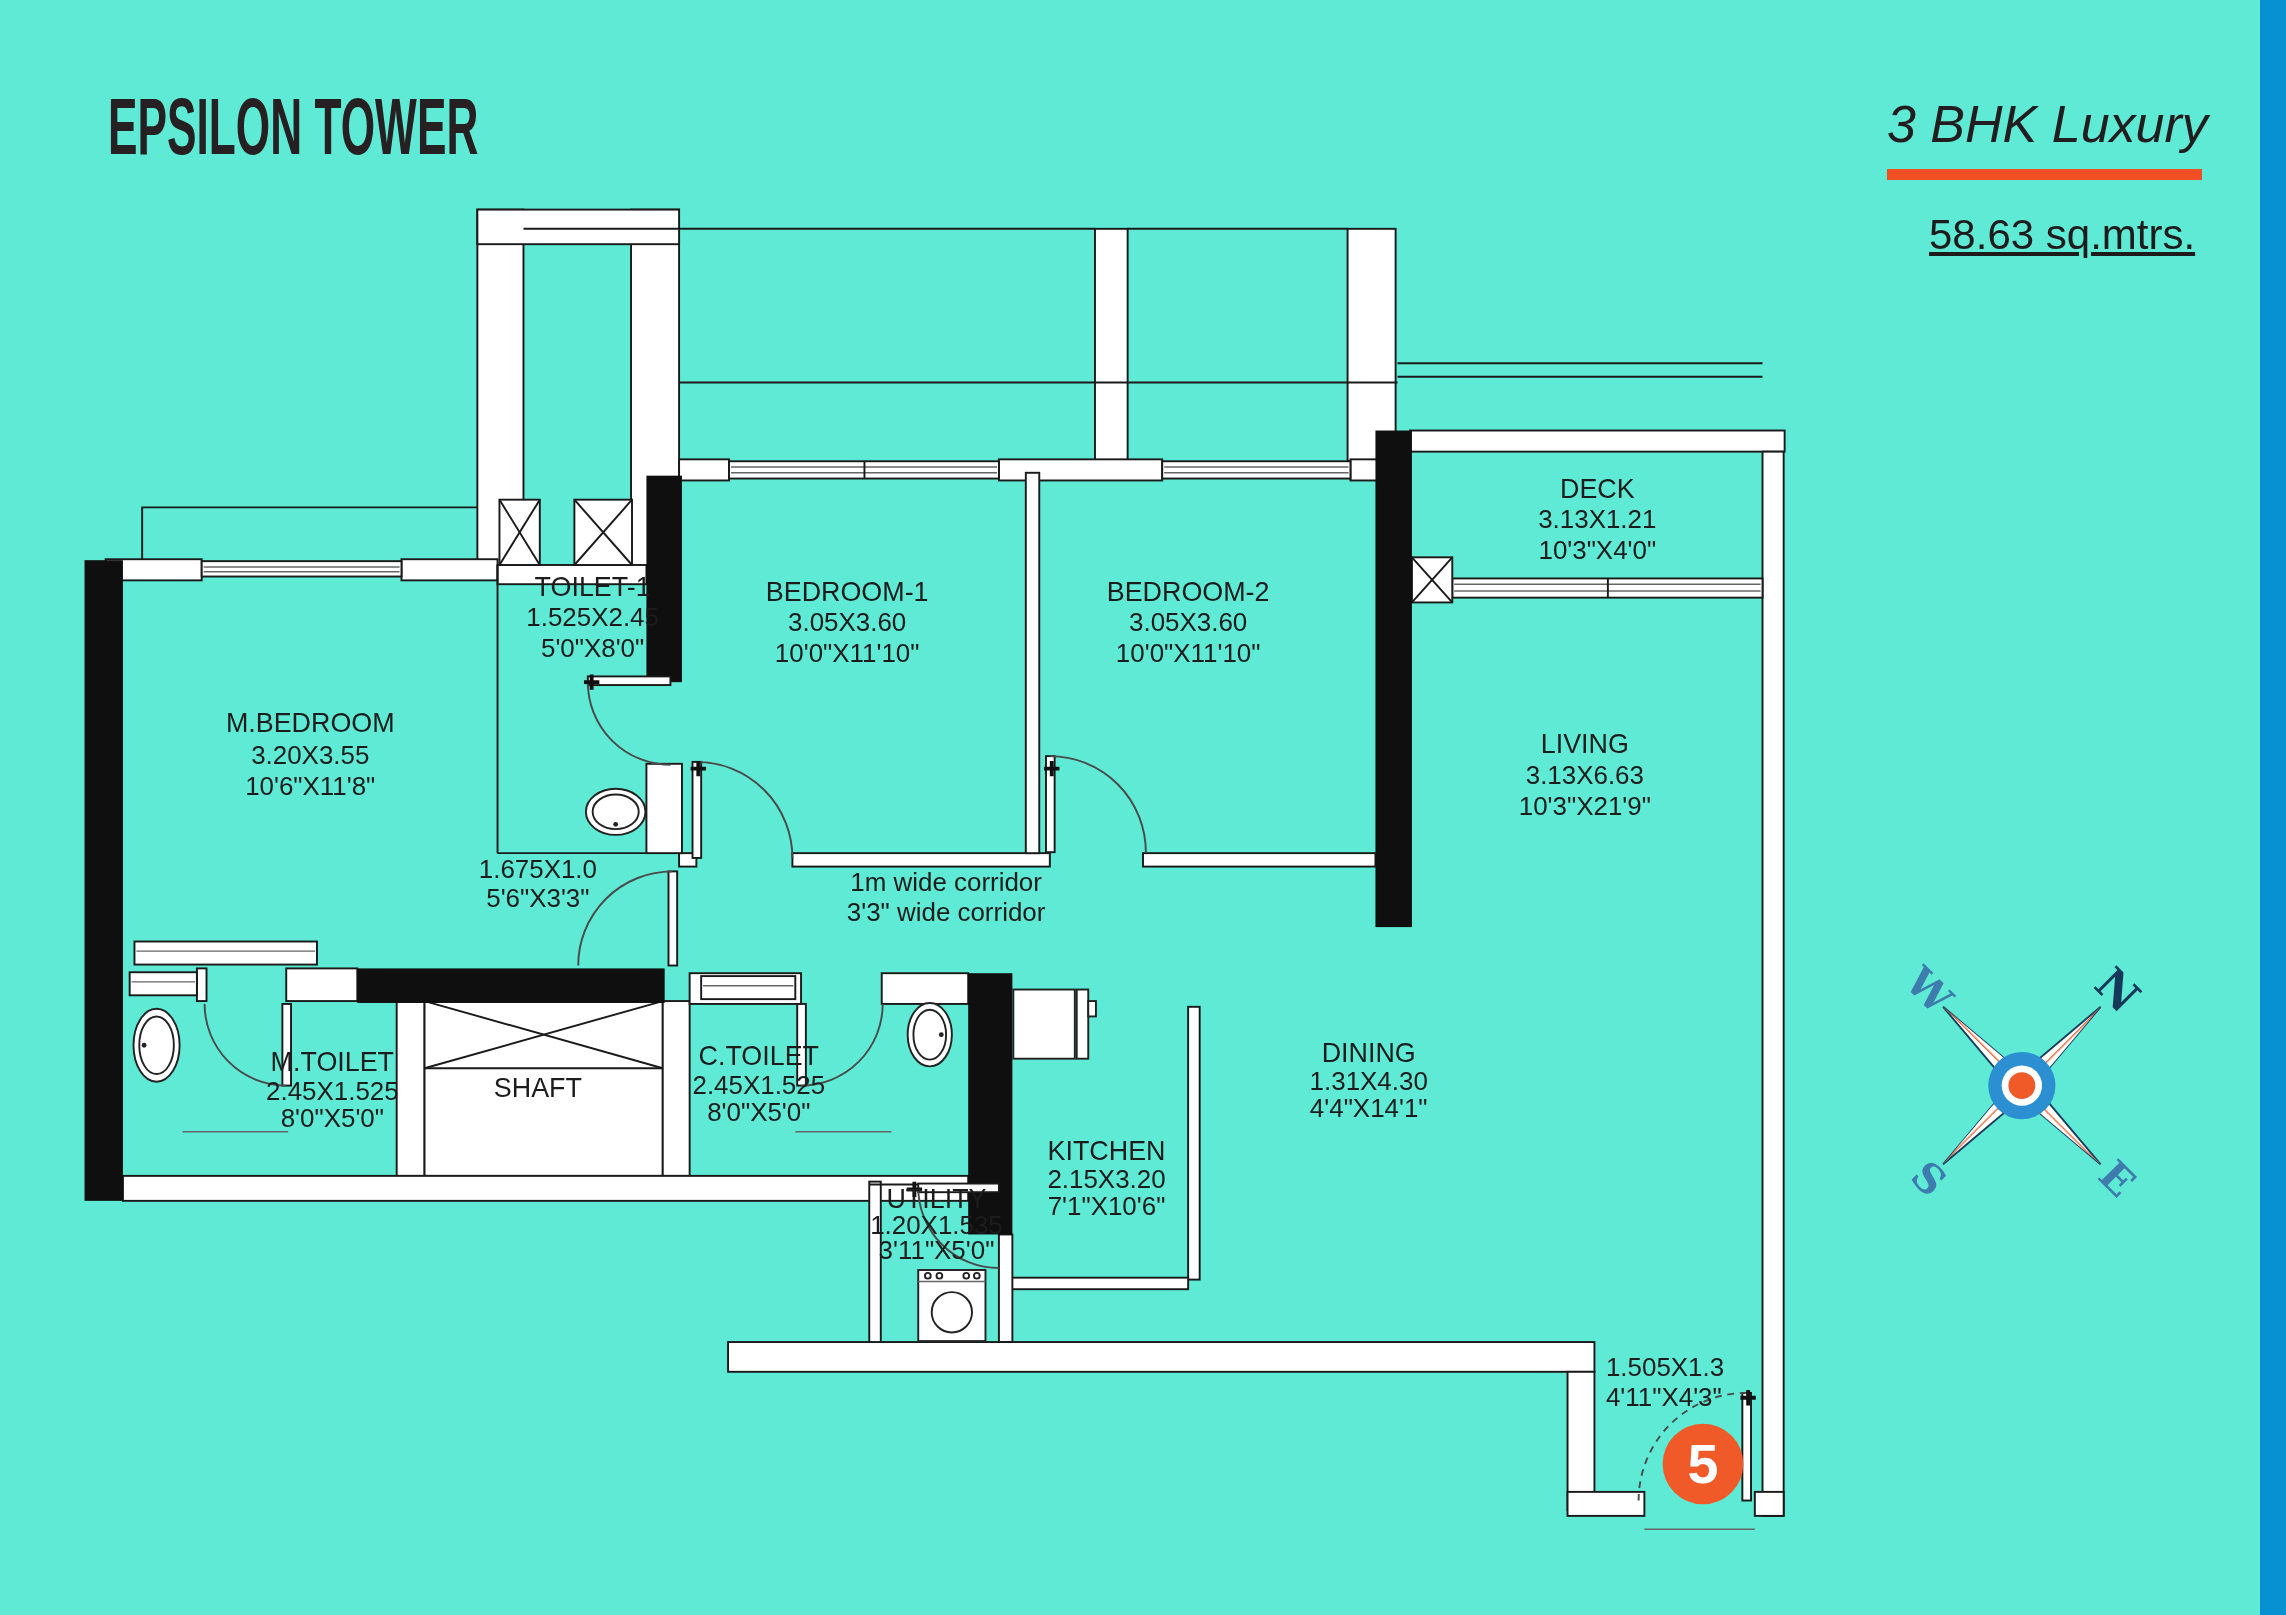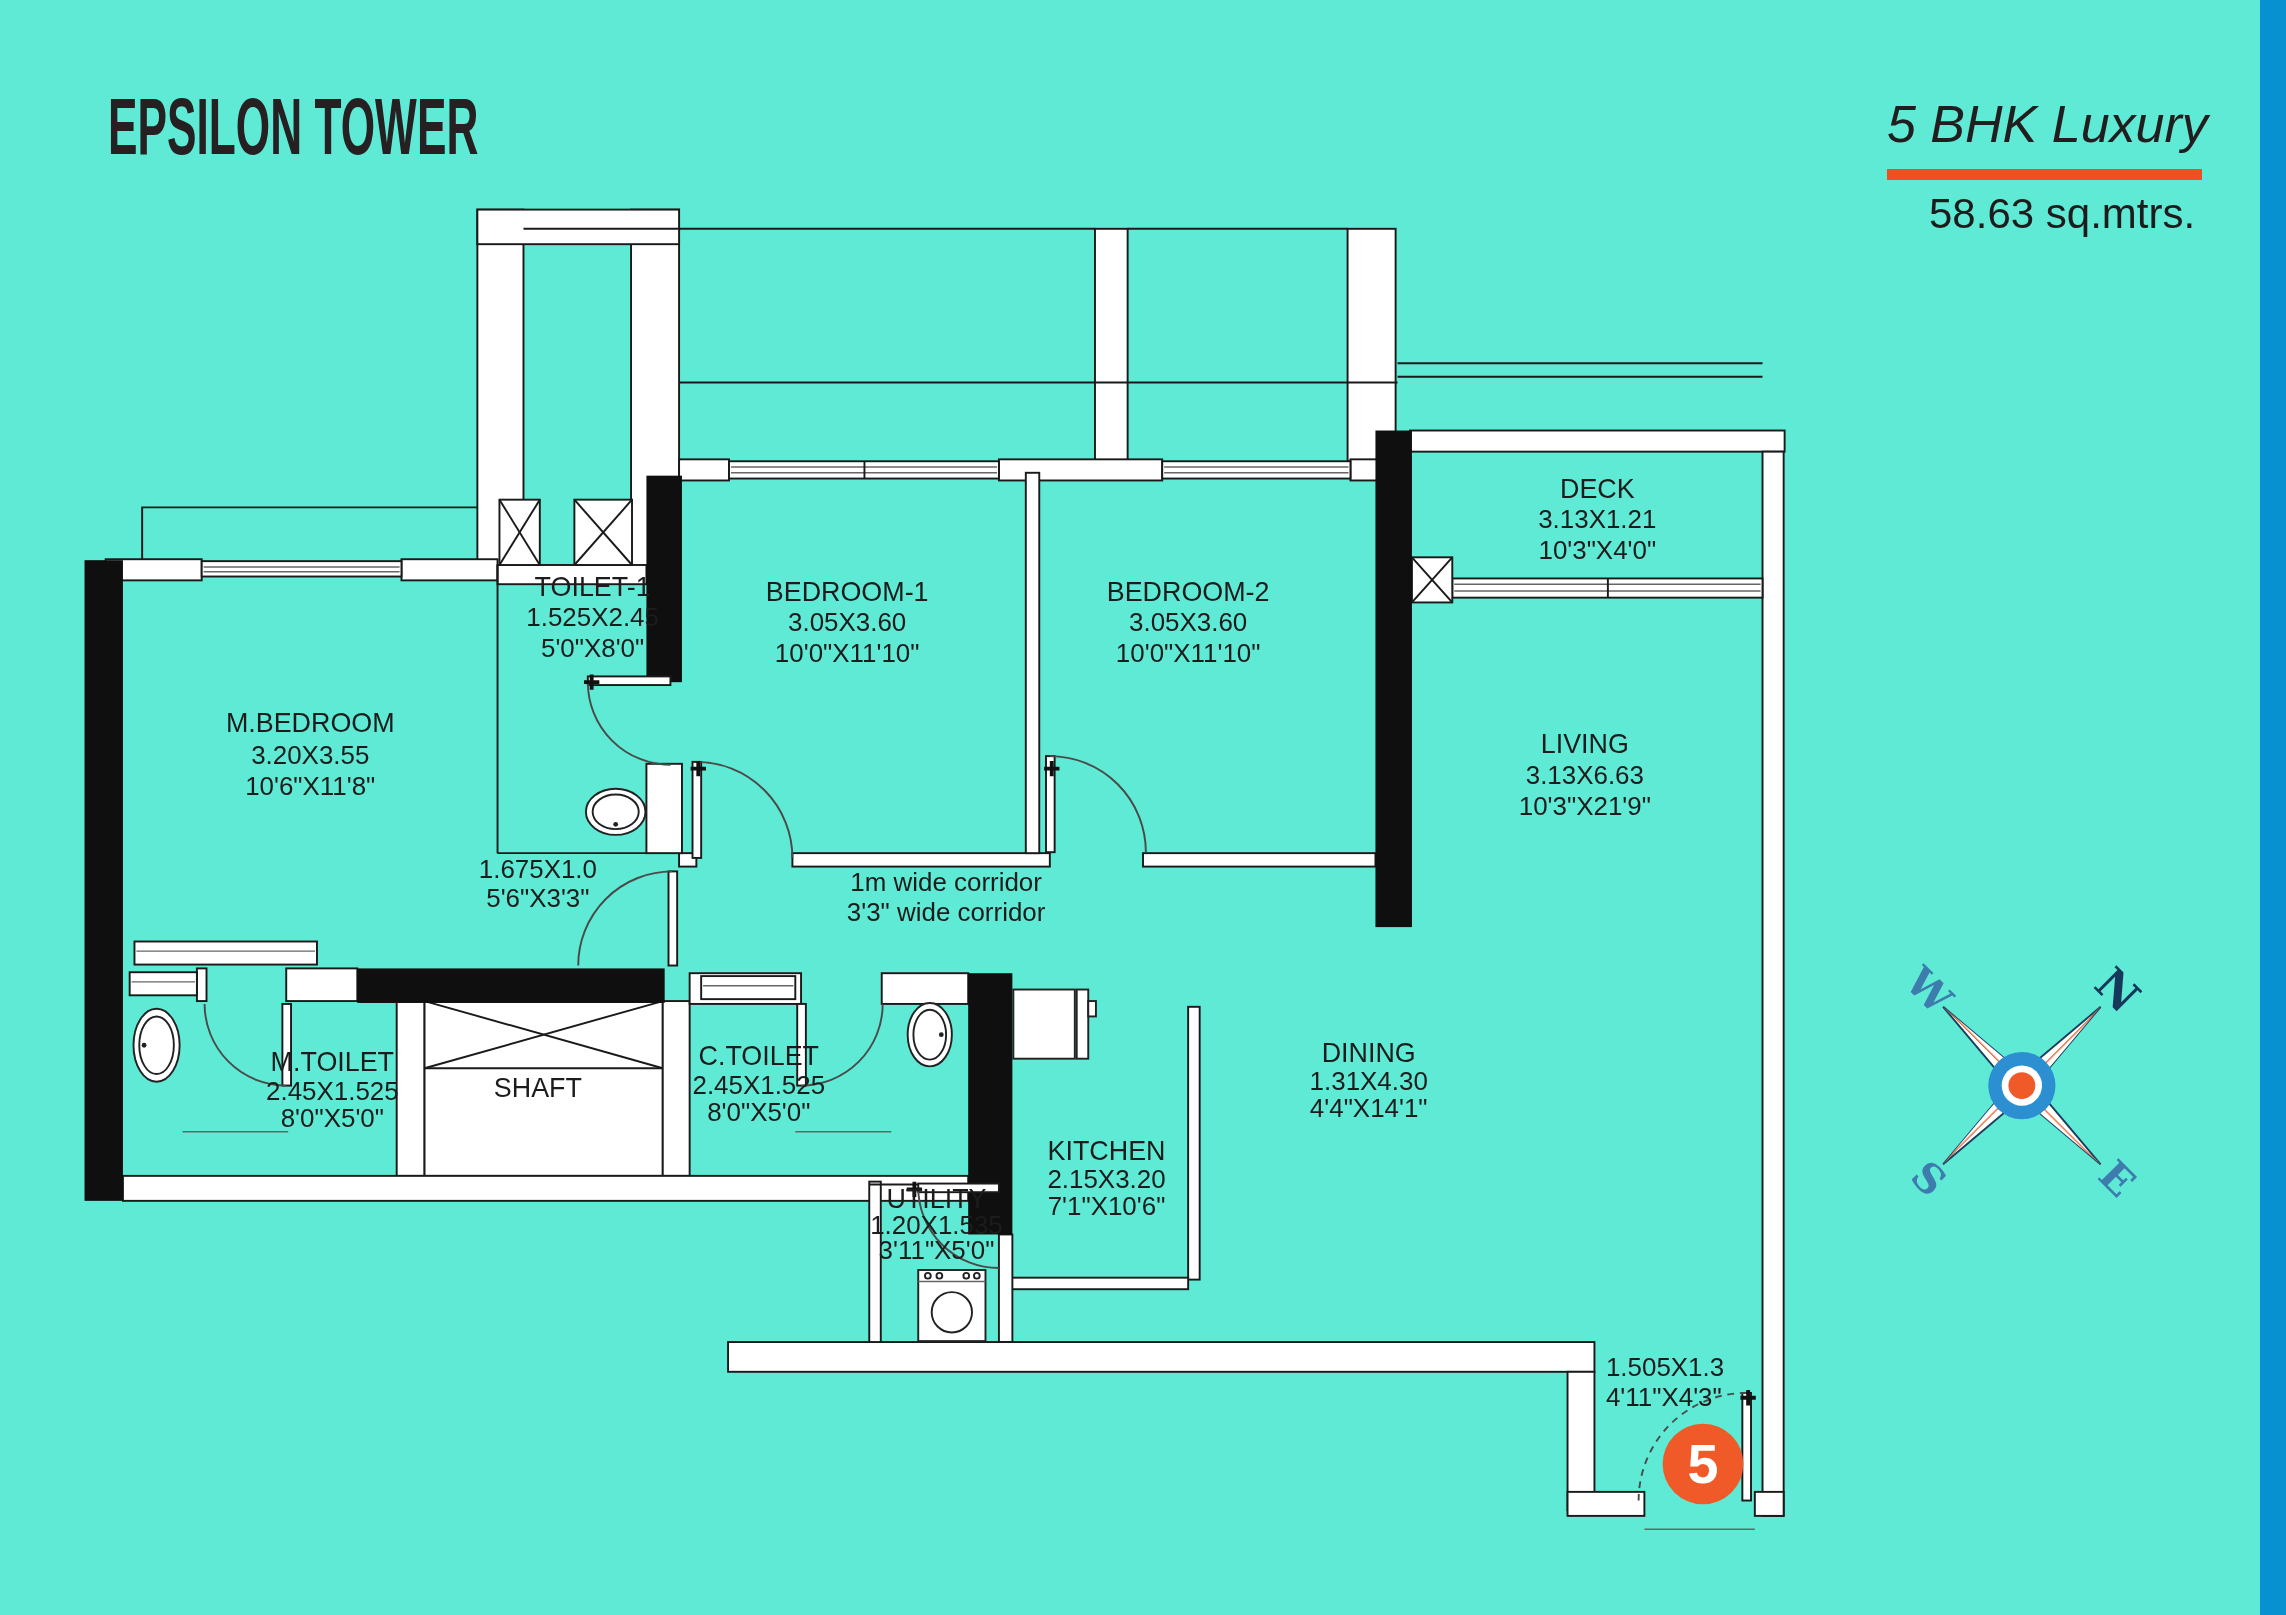--- a/index.html
+++ b/index.html
@@ -5,21 +5,21 @@
   html,body{margin:0;padding:0;background:#e8e8e8;}
   #page{position:relative;width:2286px;height:1616px;background:#5eead4;overflow:hidden;
         font-family:"Liberation Sans",sans-serif;}
   #bluebar{position:absolute;top:0;right:0;width:26px;height:100%;background:#0891D0;}
   #title{position:absolute;left:108px;top:81px;font-size:79px;font-weight:bold;color:#262022;
          letter-spacing:0px;transform:scaleX(0.56);transform-origin:left top;white-space:nowrap;}
   #unit-panel{position:absolute;left:1887px;top:94px;width:315px;}
   #unit-type{text-align:right;font-style:italic;font-size:52px;color:#221d1e;white-space:nowrap;}
   #unit-rule{height:10.6px;background:#F04E23;margin-top:15.4px;}
   .area-line{font-size:42px;color:#1e1b1c;margin-left:42px;line-height:55px;}
-  .area-line.first{margin-top:6px;}
+  .area-line.first{margin-top:27px;text-decoration:underline;}
   svg{position:absolute;left:0;top:0;}
   .w{fill:#ffffff;stroke:#1a1a1a;stroke-width:2;}
   .blk{fill:#0f0f0f;stroke:none;}
   .ln{stroke:#1a1a1a;stroke-width:2;fill:none;}
   .lt{stroke:#666;stroke-width:1.5;fill:none;}
   .arc{stroke:#4a4a4a;stroke-width:2;fill:none;}
   .arcd{stroke:#4a4a4a;stroke-width:2;fill:none;stroke-dasharray:7 6;}
   .fx{fill:#fff;stroke:#222;stroke-width:2;}
   .fxn{fill:none;stroke:#222;stroke-width:2;}
   .dm{stroke:#111;stroke-width:4;}
@@ -32,21 +32,21 @@
 </style>
 </head>
 <body>
 
 <div id="page">
   <div id="bluebar"></div>
 
   <div id="title">EPSILON TOWER</div>
 
   <div id="unit-panel">
-    <div id="unit-type">5 BHK Luxury</div>
+    <div id="unit-type">3 BHK Luxury</div>
     <div id="unit-rule"></div>
     <div class="area-line first">58.63 sq.mtrs.</div>
   </div>
 
   <svg width="2286" height="1616" viewBox="0 0 2380 1682">
     <defs>
       <pattern id="htch" width="7" height="7" patternUnits="userSpaceOnUse" patternTransform="rotate(45)">
         <rect width="7" height="7" fill="#ffffff"></rect>
         <line x1="0" y1="0" x2="0" y2="7" stroke="#E8622D" stroke-width="3"></line>
       </pattern>

